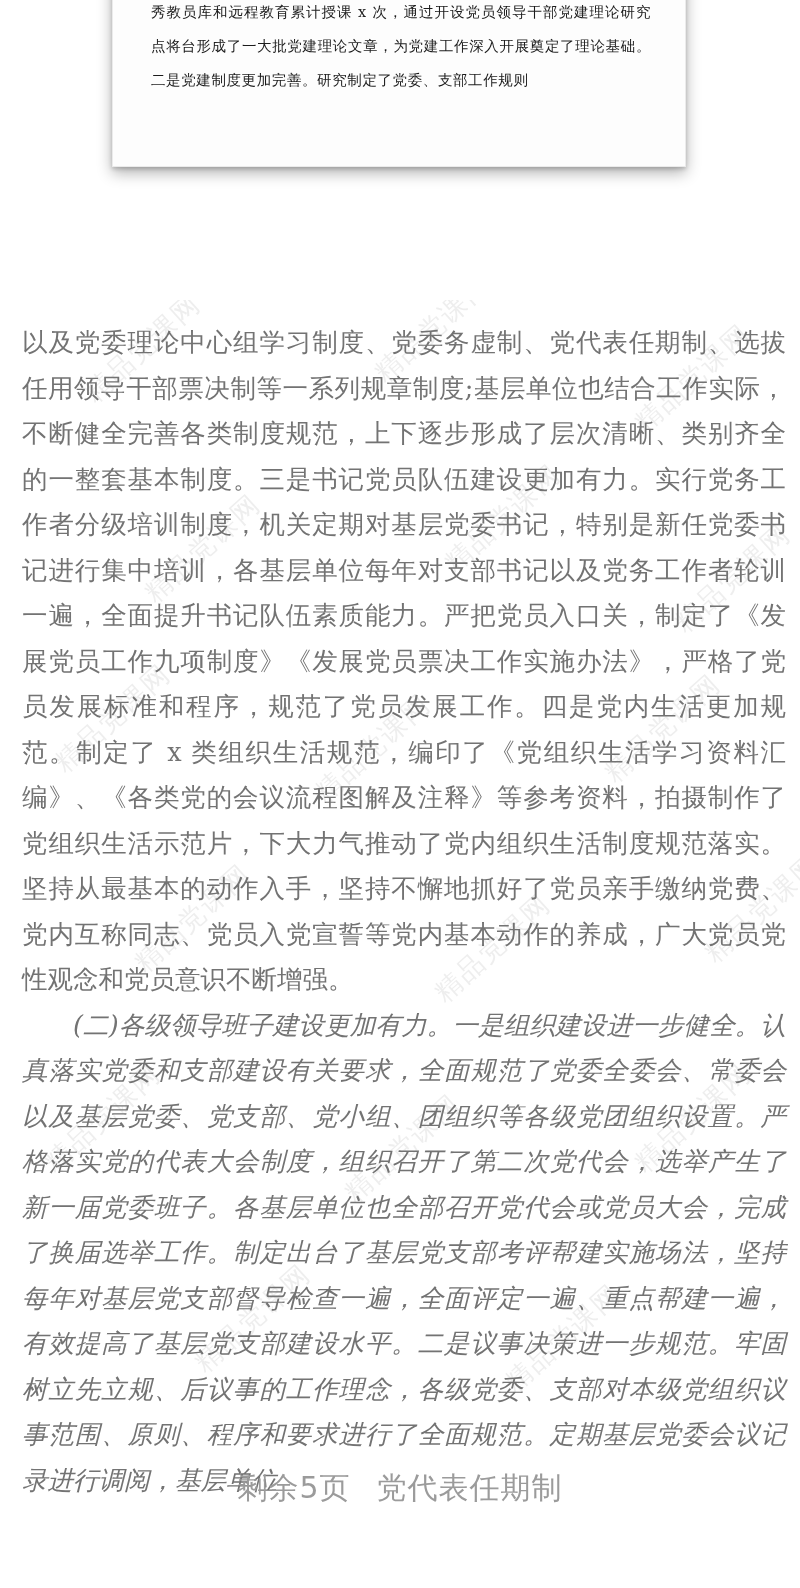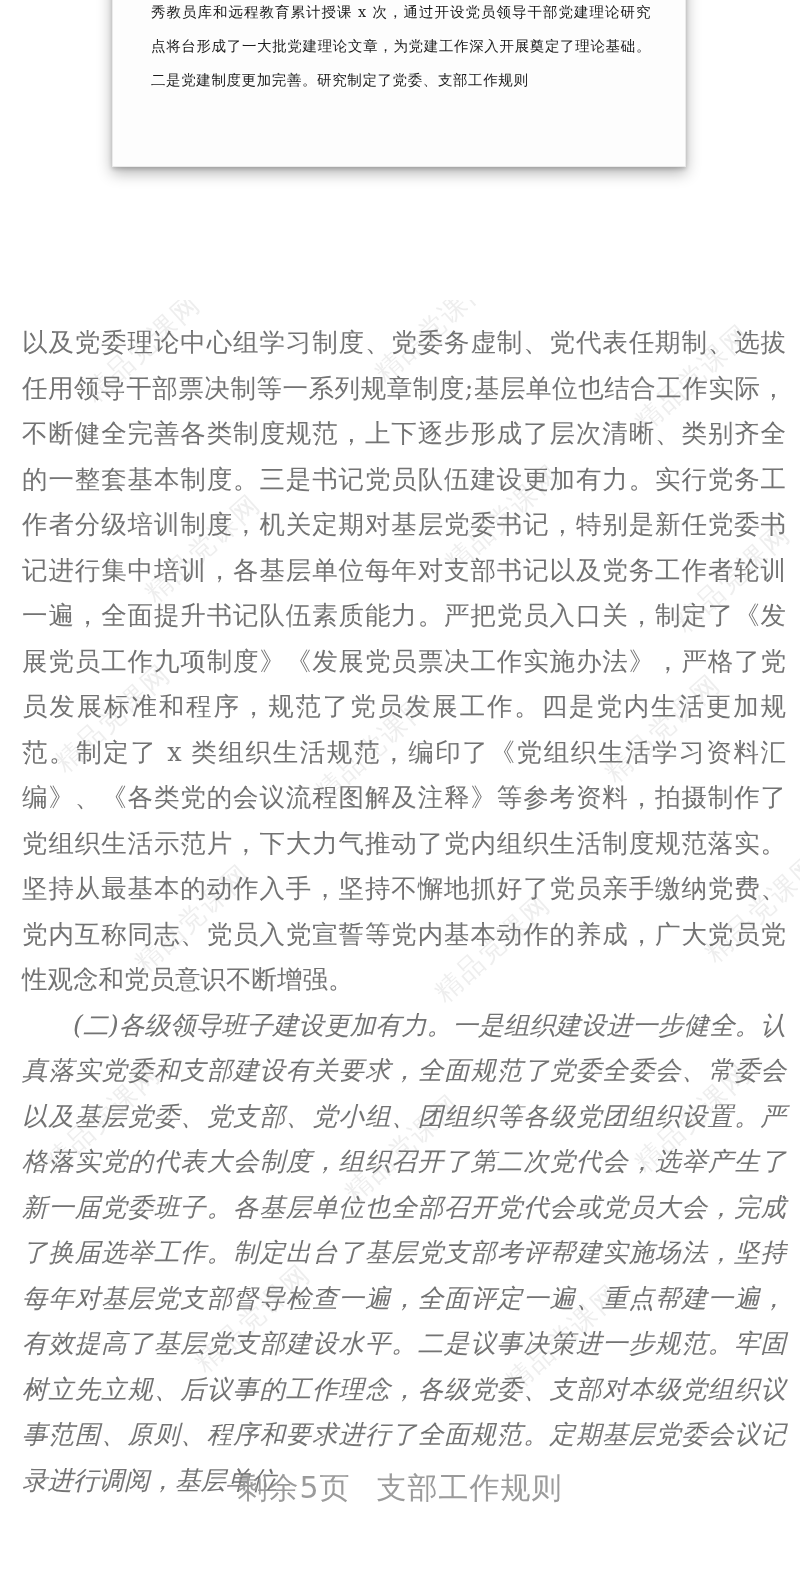--- a/index.html
+++ b/index.html
@@ -94,14 +94,14 @@
   <div class="wm" style="left:180px; top:1000px;">精品党课网</div>
   <div class="wm" style="left:490px; top:1020px;">精品党课网</div>
 </div>
 
 <div class="body-text">
   <p>以及党委理论中心组学习制度、党委务虚制、党代表任期制、选拔任用领导干部票决制等一系列规章制度;基层单位也结合工作实际，不断健全完善各类制度规范，上下逐步形成了层次清晰、类别齐全的一整套基本制度。三是书记党员队伍建设更加有力。实行党务工作者分级培训制度，机关定期对基层党委书记，特别是新任党委书记进行集中培训，各基层单位每年对支部书记以及党务工作者轮训一遍，全面提升书记队伍素质能力。严把党员入口关，制定了《发展党员工作九项制度》《发展党员票决工作实施办法》，严格了党员发展标准和程序，规范了党员发展工作。四是党内生活更加规范。制定了 x 类组织生活规范，编印了《党组织生活学习资料汇编》、《各类党的会议流程图解及注释》等参考资料，拍摄制作了党组织生活示范片，下大力气推动了党内组织生活制度规范落实。坚持从最基本的动作入手，坚持不懈地抓好了党员亲手缴纳党费、党内互称同志、党员入党宣誓等党内基本动作的养成，广大党员党性观念和党员意识不断增强。</p>
   <p class="indent">(二)各级领导班子建设更加有力。一是组织建设进一步健全。认真落实党委和支部建设有关要求，全面规范了党委全委会、常委会以及基层党委、党支部、党小组、团组织等各级党团组织设置。严格落实党的代表大会制度，组织召开了第二次党代会，选举产生了新一届党委班子。各基层单位也全部召开党代会或党员大会，完成了换届选举工作。制定出台了基层党支部考评帮建实施场法，坚持每年对基层党支部督导检查一遍，全面评定一遍、重点帮建一遍，有效提高了基层党支部建设水平。二是议事决策进一步规范。牢固树立先立规、后议事的工作理念，各级党委、支部对本级党组织议事范围、原则、程序和要求进行了全面规范。定期基层党委会议记录进行调阅，基层单位</p>
 </div>
 
 <div class="footer">
-  <span>剩余5页</span><span class="gap"></span><span>支部工作规则</span>
+  <span>剩余5页</span><span class="gap"></span><span>党代表任期制</span>
 </div>
 
 </body></html>

